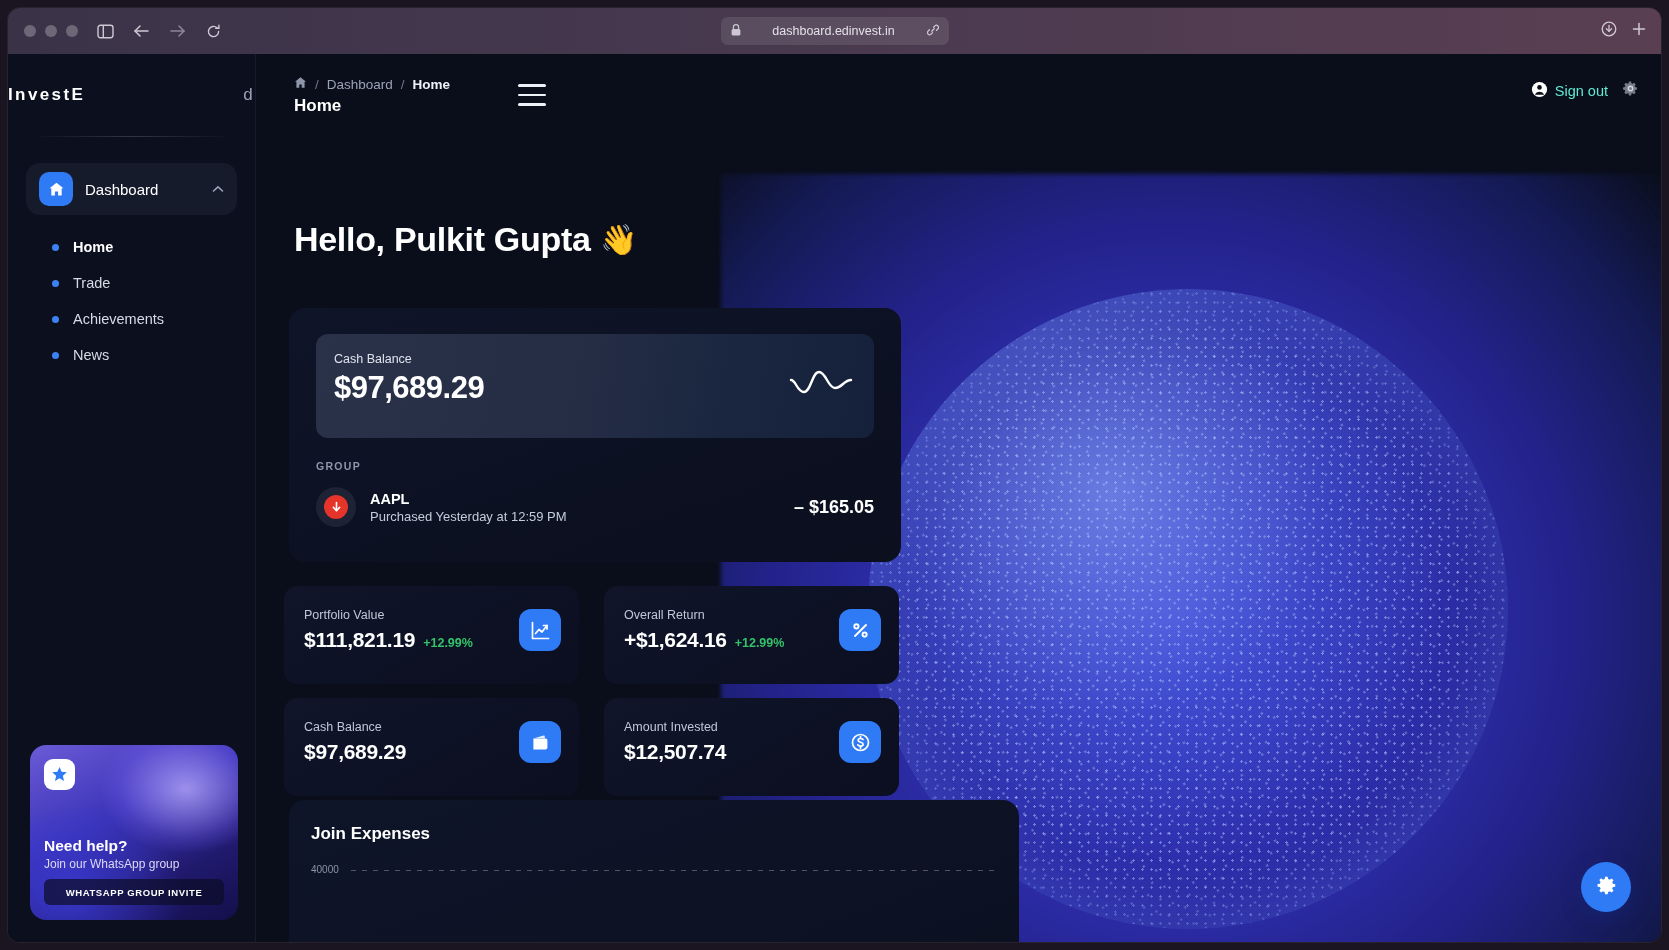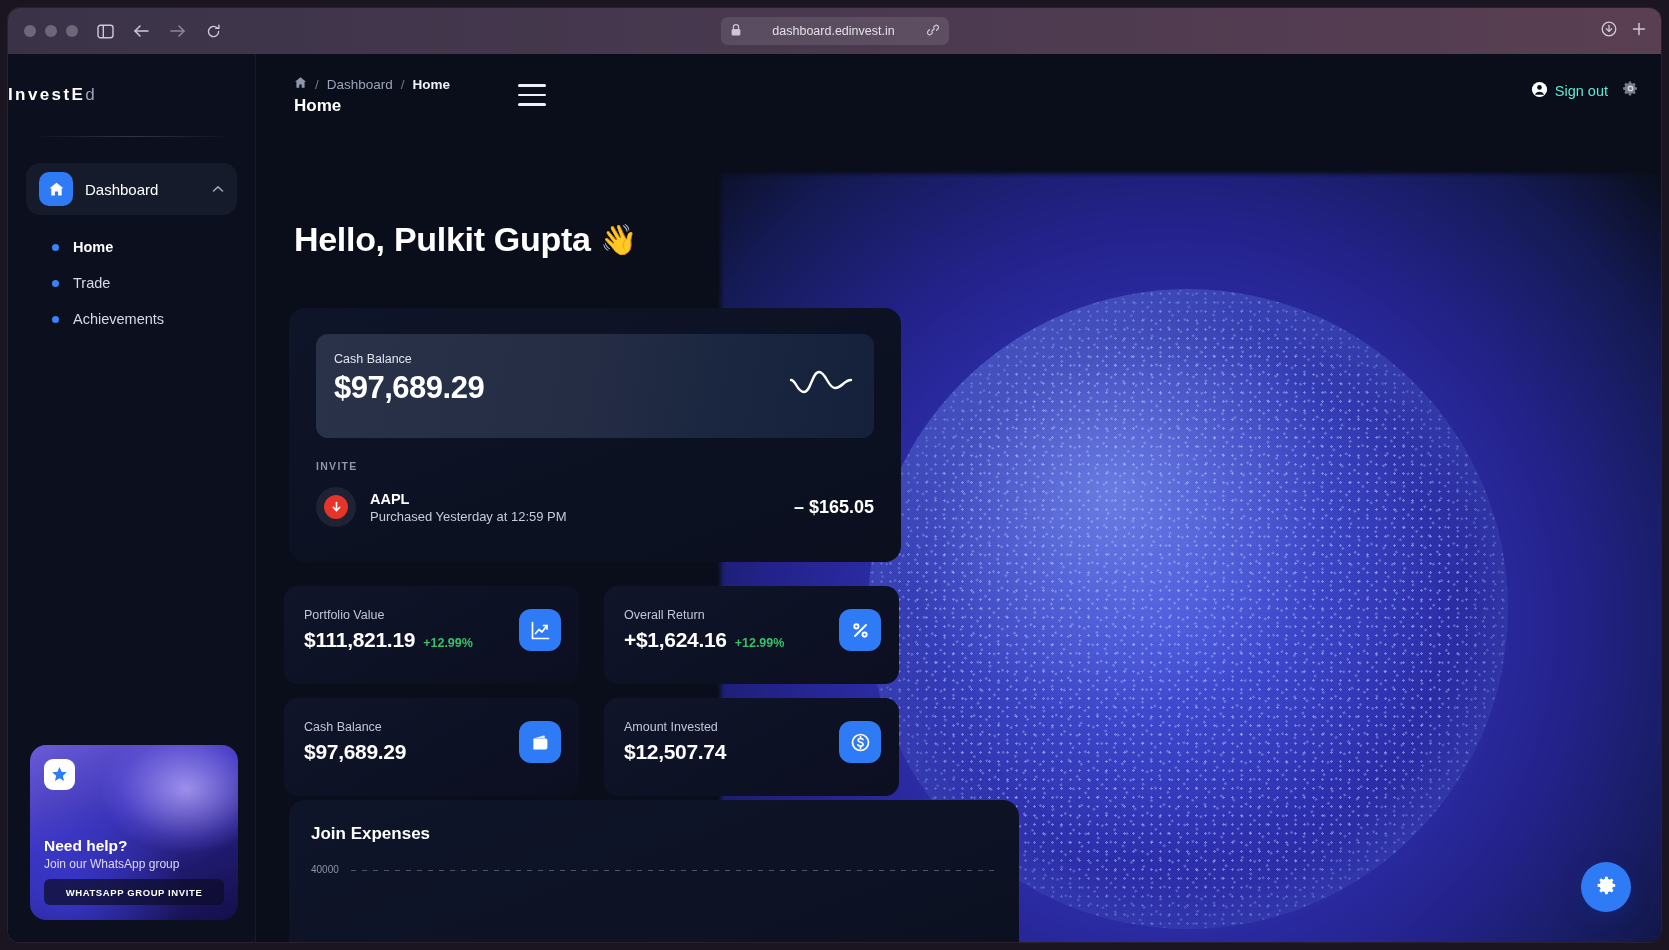--- a/index.html
+++ b/index.html
@@ -96,21 +96,21 @@
 
   
   .sidebar {
     position: absolute; left: 0; top: 0;
     width: 248px; height: 888px;
     background: #0b0f1e;
     border-right: 1px solid rgba(255,255,255,0.05);
     z-index: 5;
   }
   .brand {
-    height: 82px; display: flex; align-items: center; justify-content: flex-start;
+    height: 82px; display: flex; align-items: center; justify-content: space-between;
     font-size: 17px; letter-spacing: 2.4px; font-weight: 700; color: #ffffff;
   }
   .brand .dim { color: #9aa3b8; font-weight: 500; }
   .brand-rule {
     width: 186px; height: 1px; margin: 0 auto;
     background: linear-gradient(90deg, rgba(255,255,255,0.02), rgba(255,255,255,0.16), rgba(255,255,255,0.02));
   }
   .nav-group {
     margin: 26px 18px 0 18px;
     background: #161b2b;
@@ -406,20 +406,24 @@
           <span class="bullet"></span>
           <span class="lbl">Home</span>
         </div>
         <div class="subitem">
           <span class="bullet"></span>
           <span class="lbl">Trade</span>
         </div>
         <div class="subitem">
           <span class="bullet"></span>
           <span class="lbl">Achievements</span>
+        </div>
+        <div class="subitem">
+          <span class="bullet"></span>
+          <span class="lbl">News</span>
         </div>
       </div>
 
       <div class="promo">
         <span class="promo-star">
           <svg width="17" height="17" viewBox="0 0 17 17" fill="#2f7bf6">
               <polygon points="8.5,1 10.6,5.8 15.8,6.3 11.9,9.8 13,14.9 8.5,12.2 4,14.9 5.1,9.8 1.2,6.3 6.4,5.8"></polygon>
             </svg>
         </span>
         <div class="promo-title">Need help?</div>
@@ -479,21 +483,21 @@
         <div class="balance-card">
           <div class="bc-label">Cash Balance</div>
           <div class="bc-value">$97,689.29</div>
           <span class="bc-wave">
             <svg width="66" height="34" viewBox="0 0 66 34" fill="none" stroke="#ffffff" stroke-width="2.4" stroke-linecap="round">
                 <path d="M3 12c5 0 6 12 13 12s8-20 15-20 9 16 16 16 9-8 16-8"></path>
               </svg>
           </span>
         </div>
 
-        <div class="latest-lbl">INVITE</div>
+        <div class="latest-lbl">GROUP</div>
         <div class="latest-row">
           <span class="tx-icon">
             <span class="circ">
               <svg width="11" height="12" viewBox="0 0 11 12" fill="none" stroke="#fff" stroke-width="1.6" stroke-linecap="round" stroke-linejoin="round">
                   <line x1="5.5" y1="1.6" x2="5.5" y2="9.4"></line>
                   <polyline points="2.4,6.4 5.5,9.6 8.6,6.4"></polyline>
                 </svg>
             </span>
           </span>
           <span>

